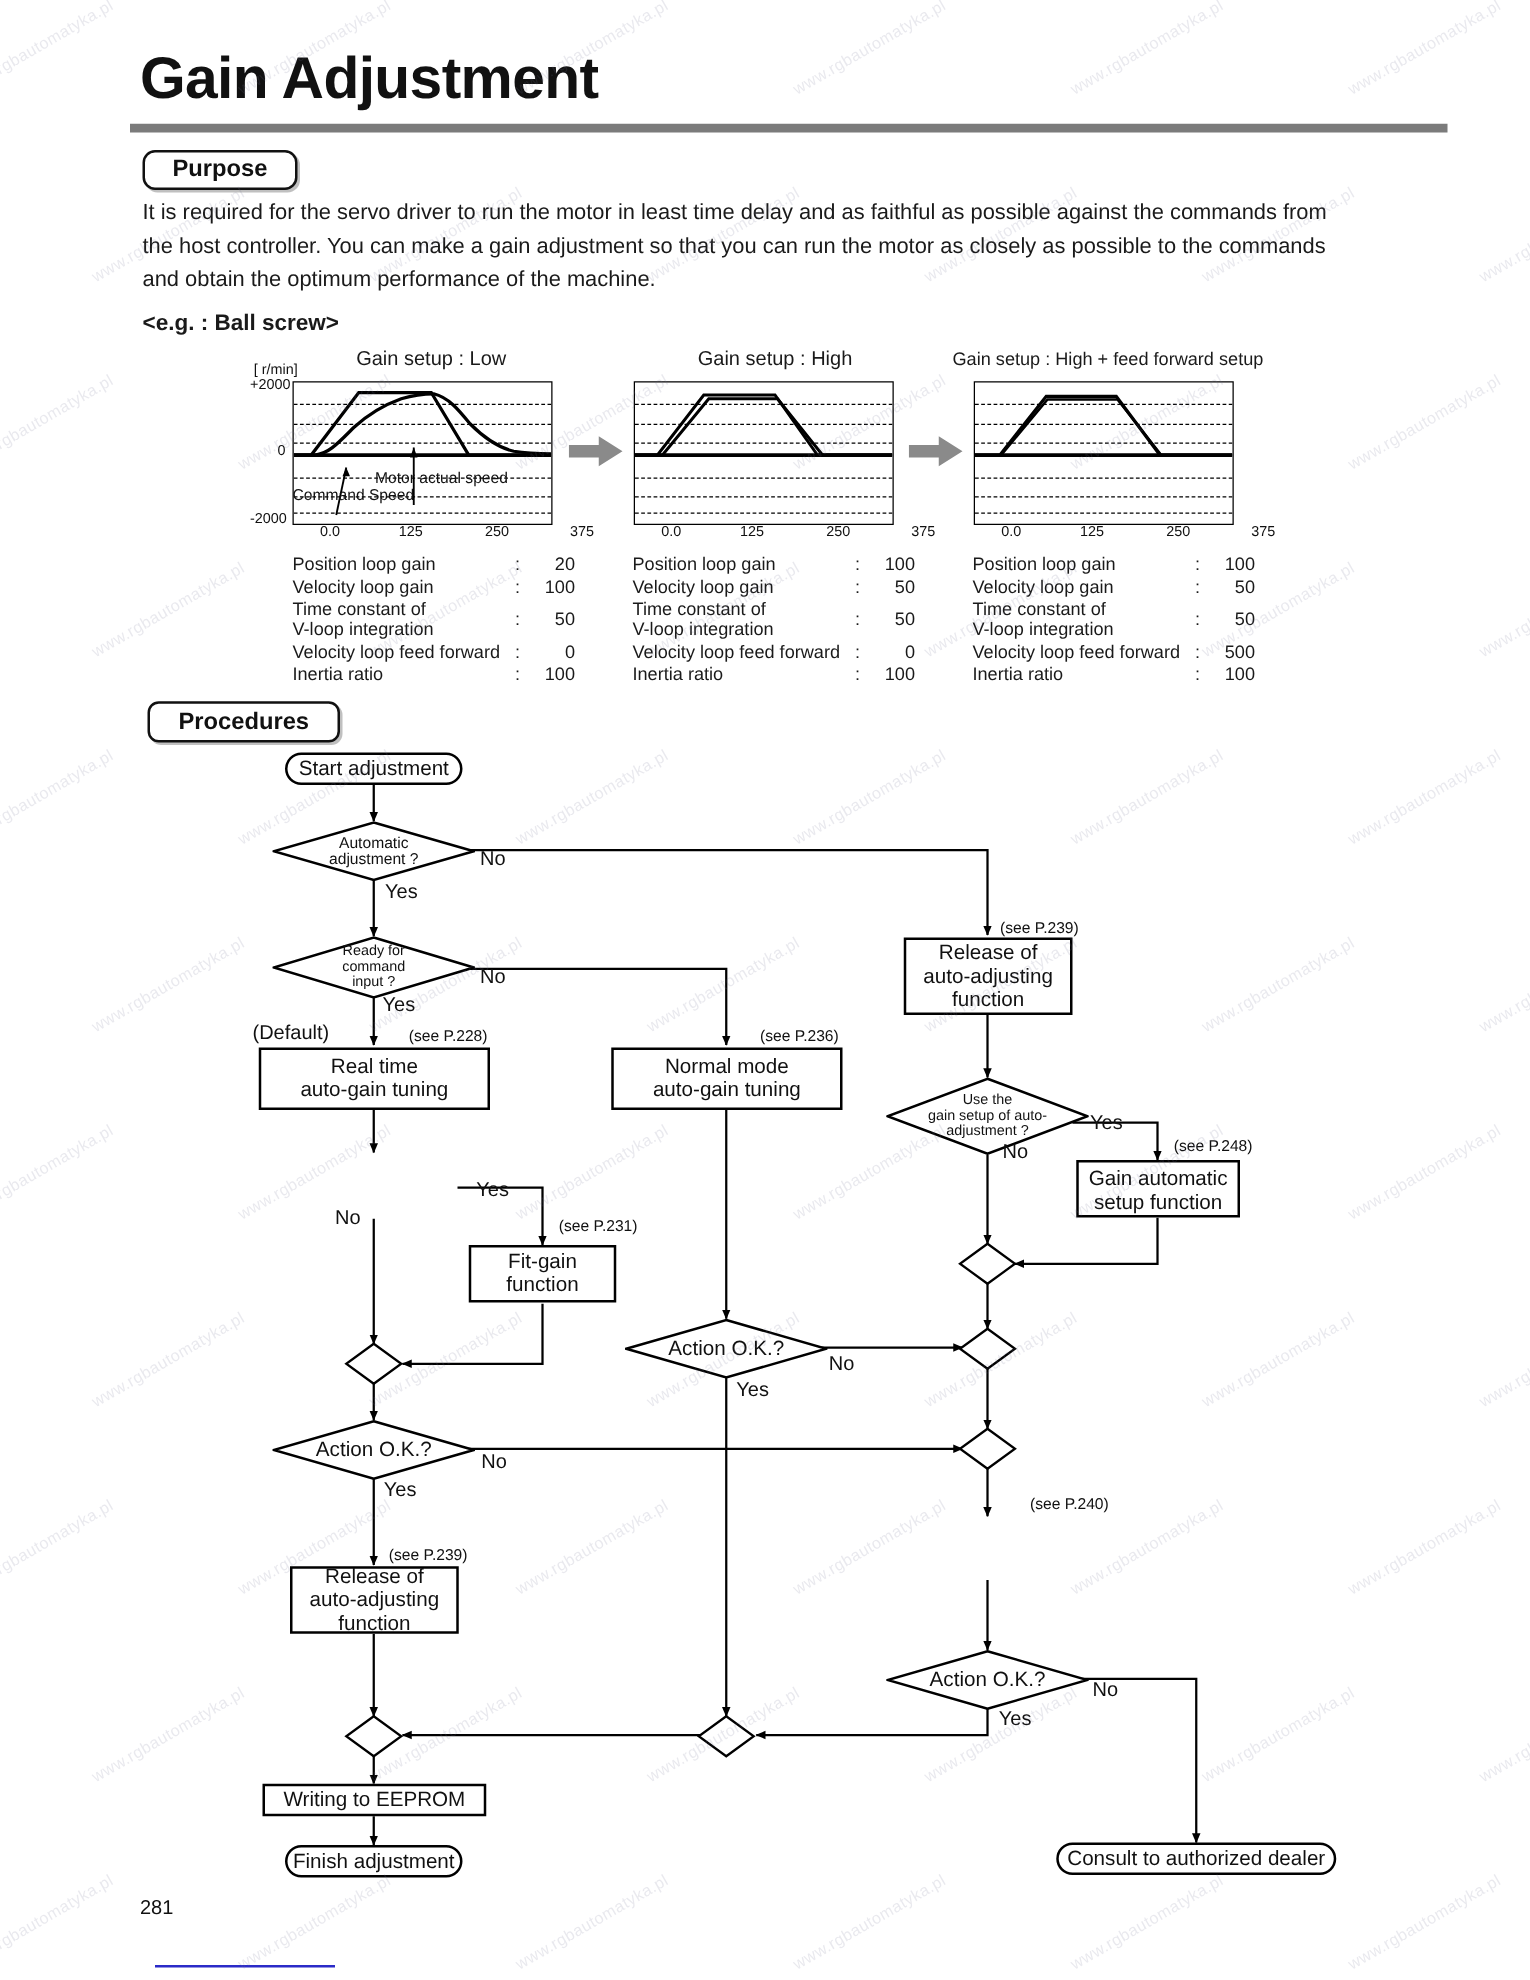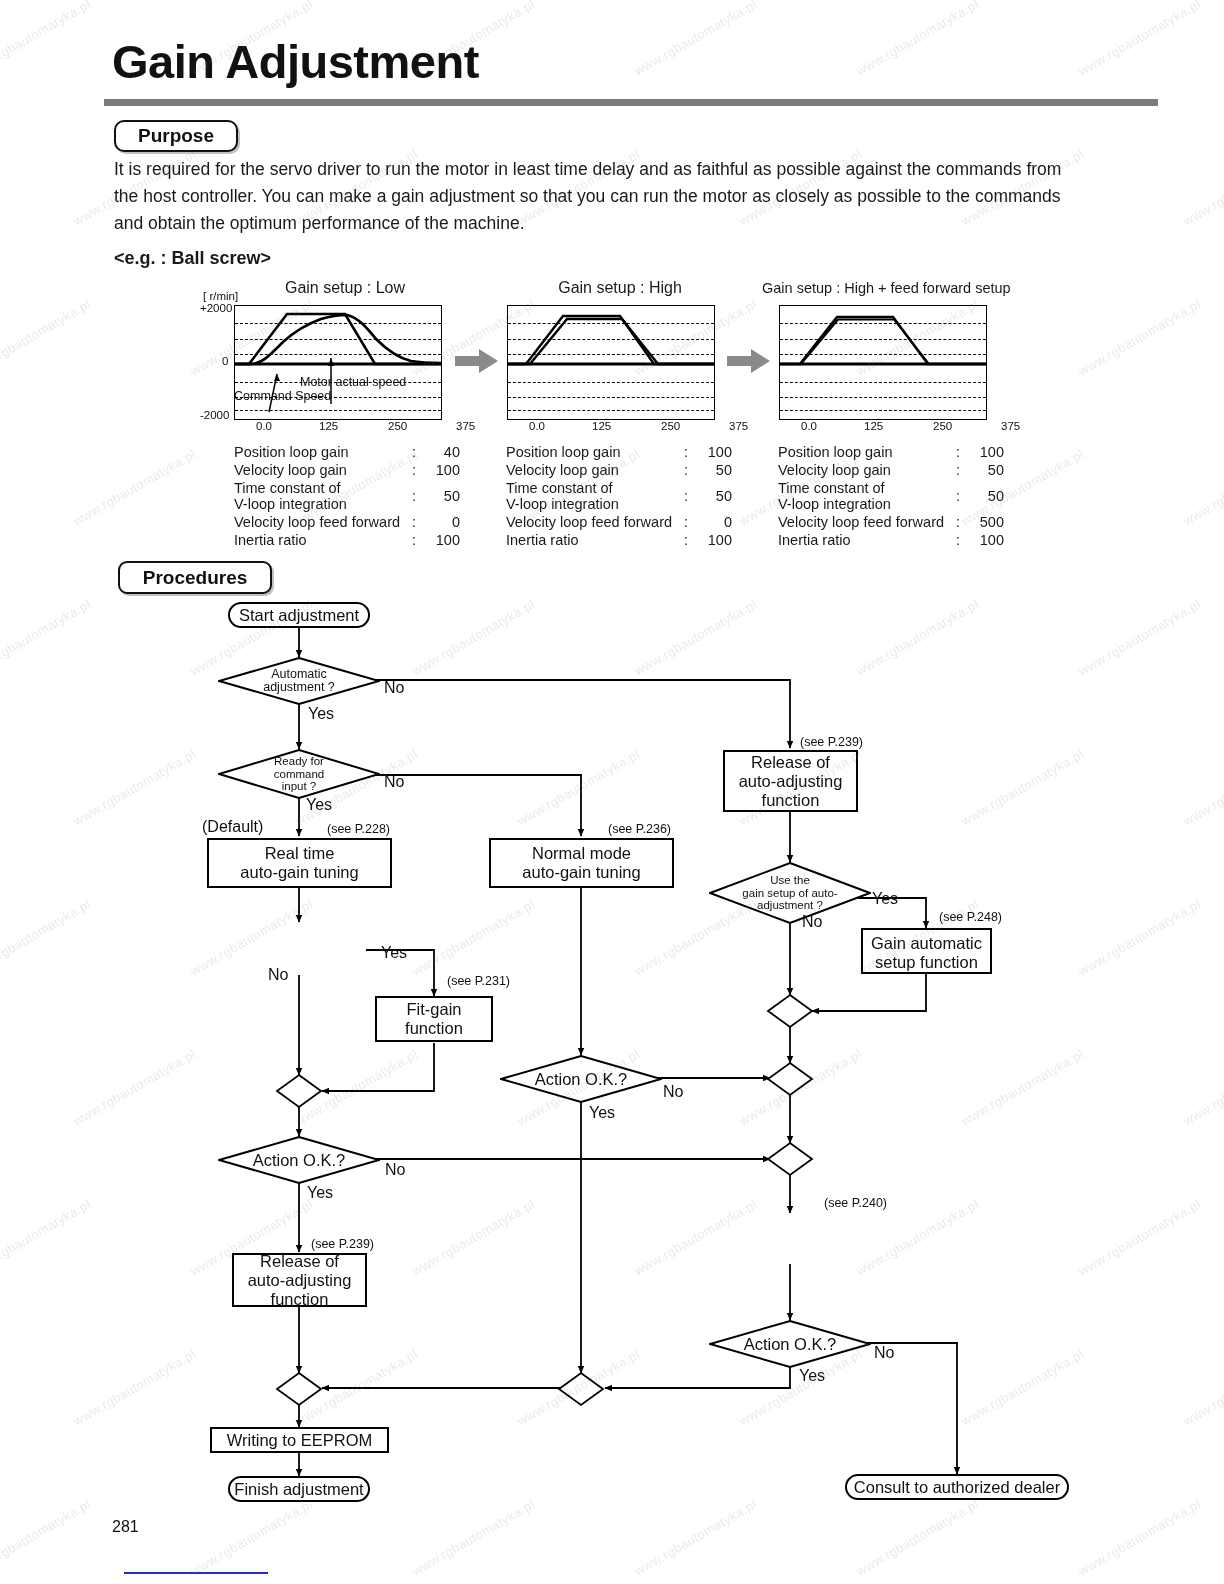--- a/index.html
+++ b/index.html
@@ -381,21 +381,21 @@
       <span style="left:57px;">125</span>
       <span style="left:126px;">250</span>
       <span style="left:194px;">375</span>
     </div>
   </div>
 
   <div class="param-table" style="left:234px; top:443px;">
     <div class="param-row">
       <span class="param-name">Position loop gain</span>
       <span class="param-colon">:</span>
-      <span class="param-val">40</span>
+      <span class="param-val">20</span>
     </div>
     <div class="param-row">
       <span class="param-name">Velocity loop gain</span>
       <span class="param-colon">:</span>
       <span class="param-val">100</span>
     </div>
     <div class="param-row two-line">
       <span class="param-name">
         <span class="l1">Time constant of</span>
         <span class="l2">V-loop integration</span>

